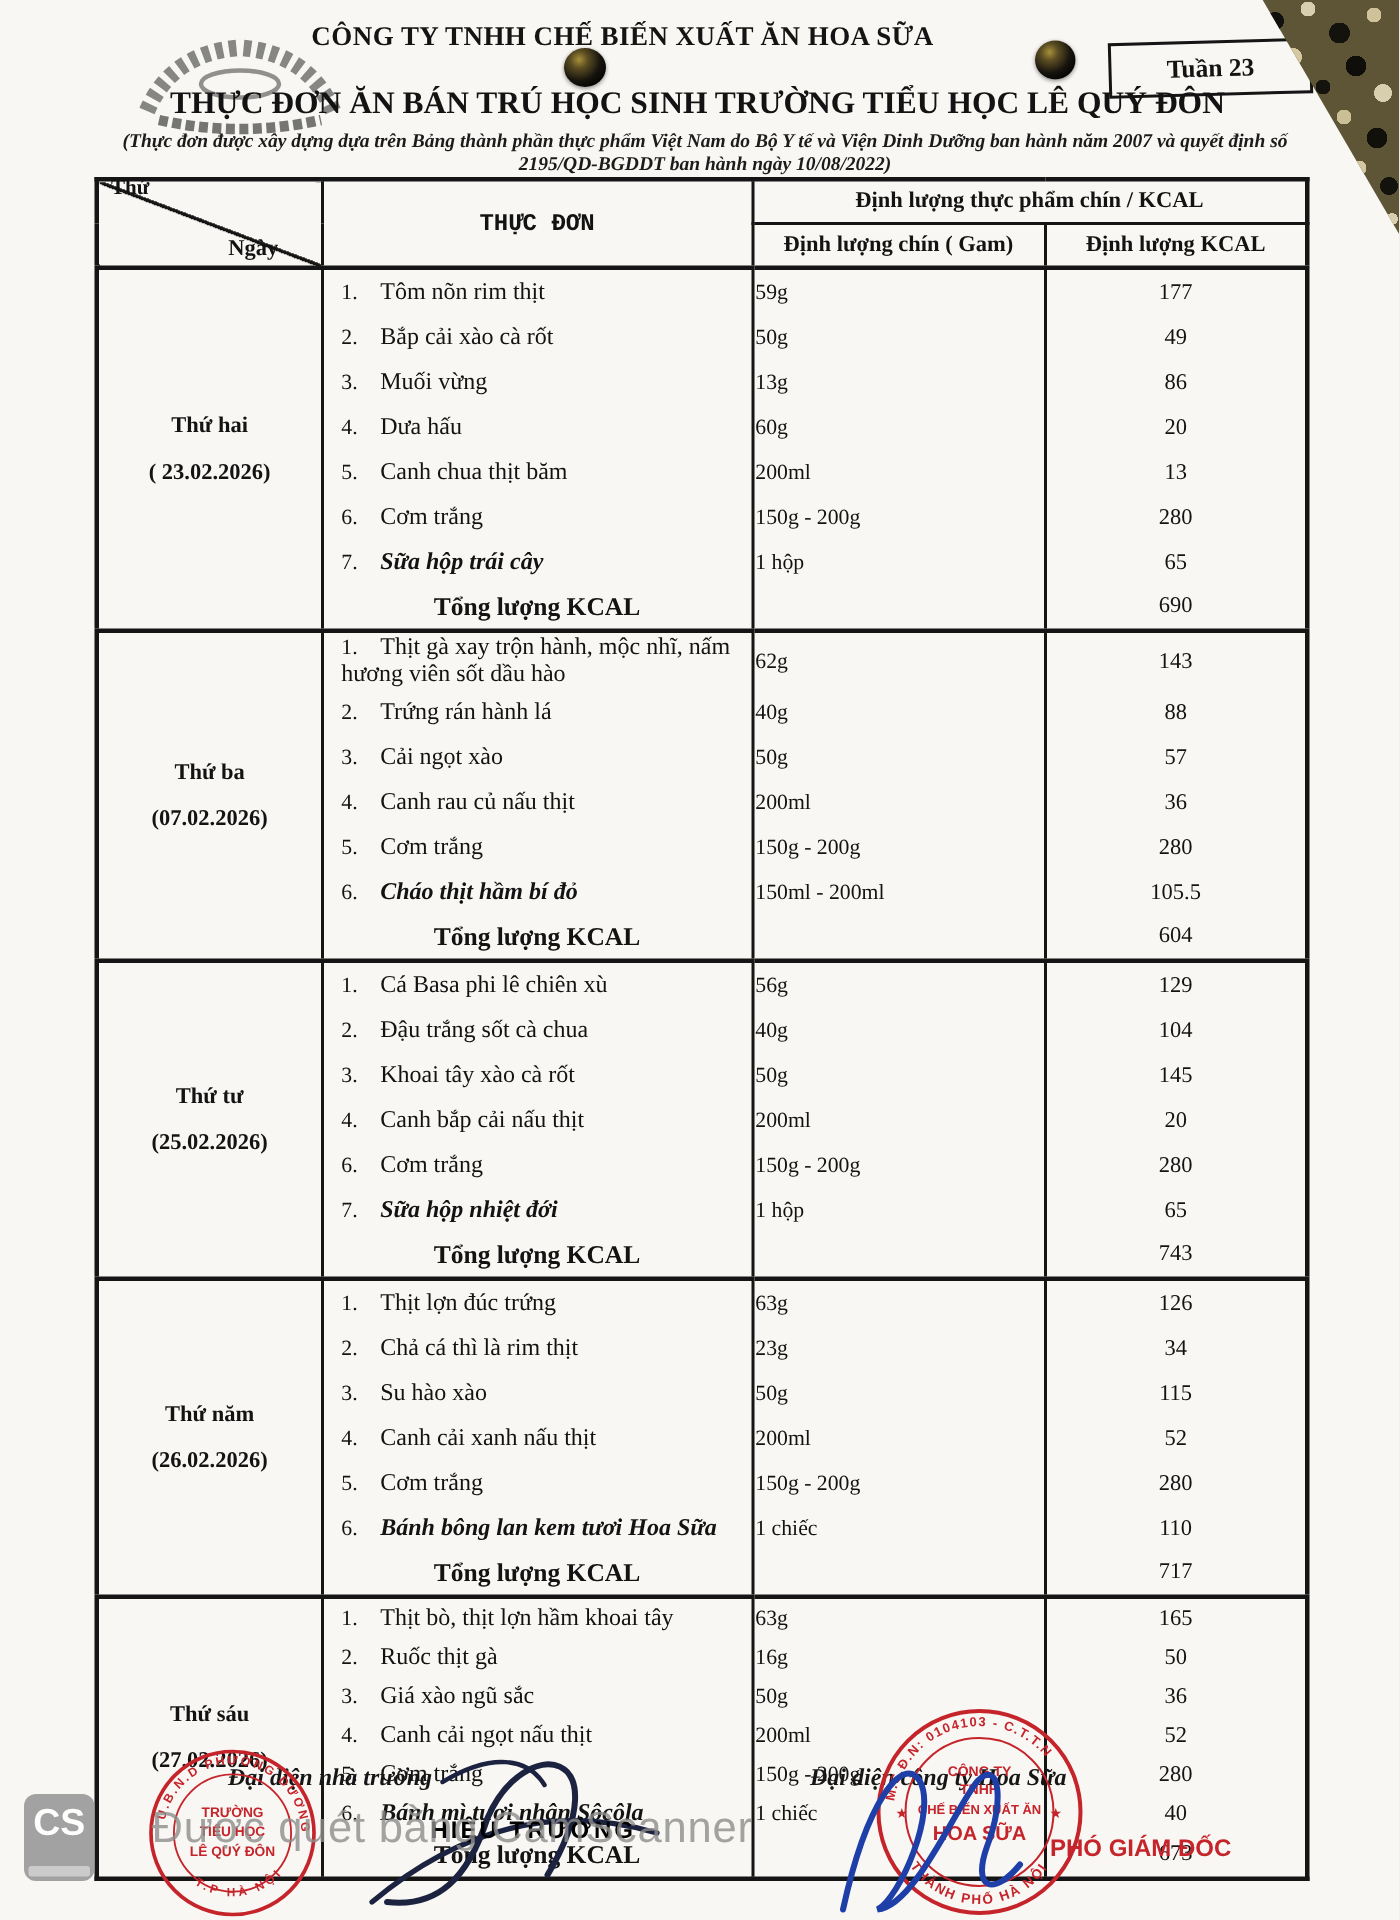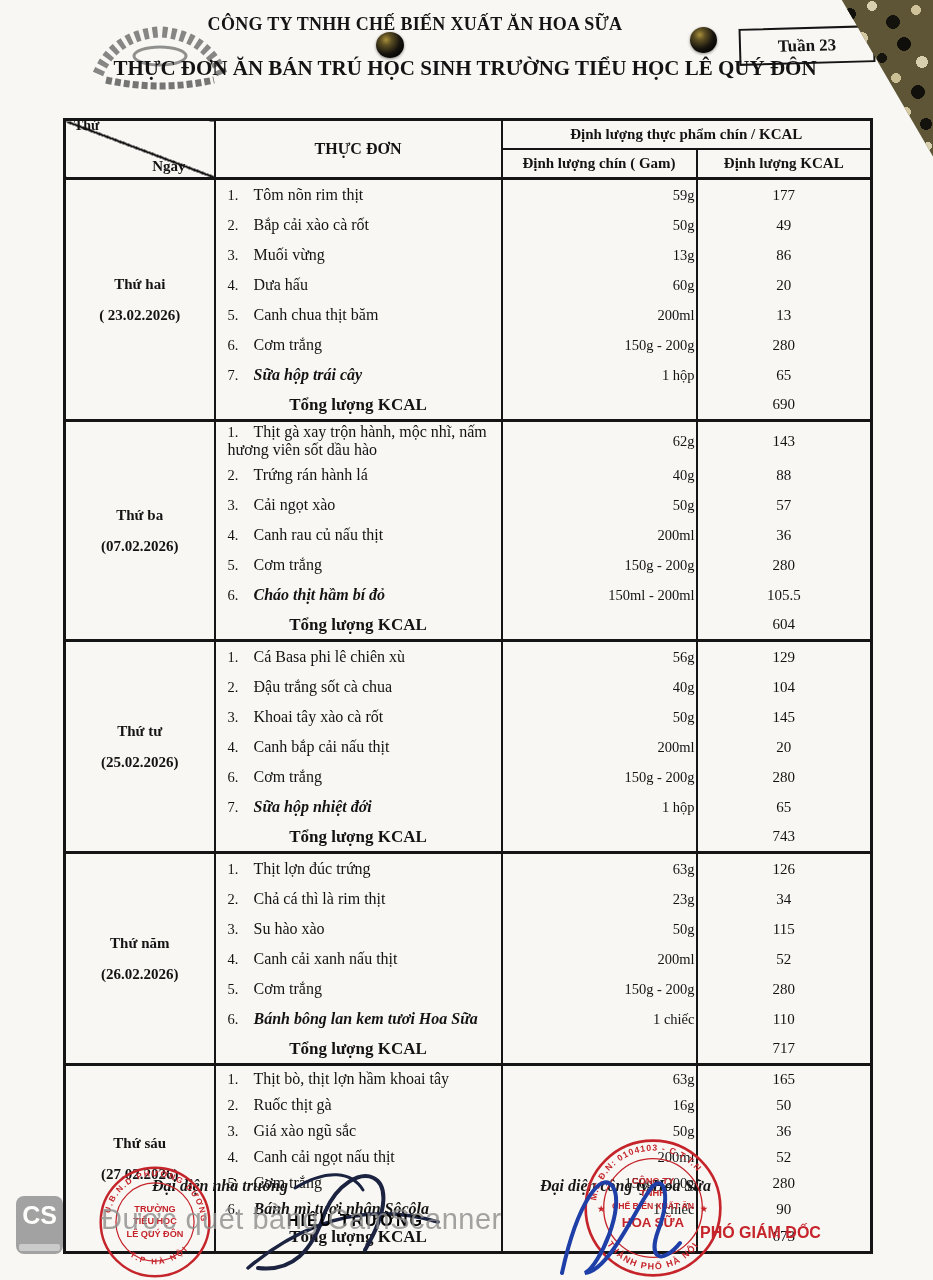--- a/index.html
+++ b/index.html
@@ -50,36 +50,36 @@
   
   .menu-table{position:absolute;left:63px;top:118px;border-collapse:collapse;table-layout:fixed;
     width:807px;color:#131313;}
   .menu-table col.c1{width:150px}.menu-table col.c2{width:287px}
   .menu-table col.c3{width:195px}.menu-table col.c4{width:175px}
   .menu-table{border:3px solid #151515;}
   .menu-table th{border:2px solid #151515;font-weight:bold;}
   .menu-table td{border-left:2px solid #151515;border-right:2px solid #151515;}
   th.group-head{font-size:15px;height:25px;}
   th.sub-head{font-size:15px;height:25px;}
-  th.menu-head{font-size:16px;}
+  th.menu-head{font-size:16px;font-family:Liberation Mono, monospace;}
   th.corner{position:relative;padding:0;
     background:linear-gradient(to top right, transparent calc(50% - 1.2px), #151515 calc(50% - 1.2px), #151515 calc(50% + 1.2px), transparent calc(50% + 1.2px));margin-top:40px;}
   .corner .corner-top{position:absolute;left:8px;top:-3px;font-size:14px;font-weight:bold;}
   .corner .corner-bottom{position:absolute;right:28px;bottom:2px;font-size:15px;font-weight:bold;}
 
   tr.section-first td{border-top:3px solid #151515;}
   .item-row td{height:28px;vertical-align:middle;}
   .compact td{height:24px;}
   td.day-cell{text-align:center;font-size:15px;font-weight:bold;vertical-align:middle;}
   td.day-cell .day-date{margin-top:14px;font-weight:bold;}
   td.menu-cell{padding-left:12px;font-size:16px;}
   .item-num{display:inline-block;width:26px;font-size:14.5px;}
   .item-name{font-size:16px;}
   .item-name.special{font-weight:bold;font-style:italic;}
-  td.qty-cell{text-align:right;font-size:14.5px;margin-left:10px;}
+  td.qty-cell{text-align:left;font-size:14.5px;margin-left:10px;}
   td.kcal-cell{text-align:center;font-size:15px;}
   tr.total-row td{height:27px;}
   td.total-label{text-align:center;font-weight:bold;font-size:17px;}
   td.total-val{font-weight:bold;font-size:15px;font-weight:normal;}
 
   
   .rep-left{position:absolute;left:152px;top:1177px;font-size:16px;font-weight:bold;font-style:italic;color:#161616;}
   .rep-right{position:absolute;left:540px;top:1177px;font-size:16px;font-weight:bold;font-style:italic;color:#161616;}
   .principal-title{position:absolute;left:287px;top:1212px;font-size:16px;font-weight:bold;color:#000000;letter-spacing:2px;font-family:"Liberation Sans",sans-serif;}
   .principal-name{position:absolute;left:196px;top:1236px;font-size:27px;font-weight:bold;font-style:italic;color:#c0242c;font-family:"DejaVu Serif",serif;}
@@ -108,20 +108,24 @@
     <path d="M138,52 Q122,14 78,10" fill="none" stroke="#6a6a6a" stroke-width="11" stroke-dasharray="5 4"></path>
     <path d="M22,58 Q76,70 130,58" fill="none" stroke="#555" stroke-width="7" stroke-dasharray="6 3"></path>
     <ellipse cx="76" cy="34" rx="26" ry="9" fill="none" stroke="#777" stroke-width="3"></ellipse>
   </svg>
 
   <div class="company-name">CÔNG TY TNHH CHẾ BIẾN XUẤT ĂN HOA SỮA</div>
   <div class="blob b1"></div>
   <div class="blob b2"></div>
   <div class="week-box">Tuần 23</div>
   <div class="doc-title">THỰC ĐƠN ĂN BÁN TRÚ HỌC SINH TRƯỜNG TIỂU HỌC LÊ QUÝ ĐÔN</div>
+  <div class="doc-subtitle">
+    <span>(Thực đơn được xây dựng dựa trên Bảng thành phần thực phẩm Việt Nam do Bộ Y tế và Viện Dinh Dưỡng ban hành năm 2007 và quyết định số</span><br>
+    <span>2195/QD-BGDDT ban hành ngày 10/08/2022)</span>
+  </div>
   <div class="terrazzo"></div>
 
   <table class="menu-table">
     <colgroup>
         <col class="c1">
         <col class="c2">
         <col class="c3">
         <col class="c4">
       </colgroup>
     <thead>
@@ -325,21 +329,21 @@
           <td class="kcal-cell">52</td>
         </tr>
         <tr class="item-row compact">
           <td class="menu-cell"><span class="item-num">5.</span><span class="item-name">Cơm trắng</span></td>
           <td class="qty-cell">150g - 200g</td>
           <td class="kcal-cell">280</td>
         </tr>
         <tr class="item-row compact">
           <td class="menu-cell"><span class="item-num">6.</span><span class="item-name special">Bánh mì tươi nhân Sôcôla</span></td>
           <td class="qty-cell">1 chiếc</td>
-          <td class="kcal-cell">90</td>
+          <td class="kcal-cell">40</td>
         </tr>
         <tr class="total-row compact">
           <td class="total-label">Tổng lượng KCAL</td>
           <td class="qty-cell"></td>
           <td class="kcal-cell total-val">673</td>
         </tr>
       </tbody>
   </table>
 
   <div class="rep-left">Đại diện nhà trường</div>

